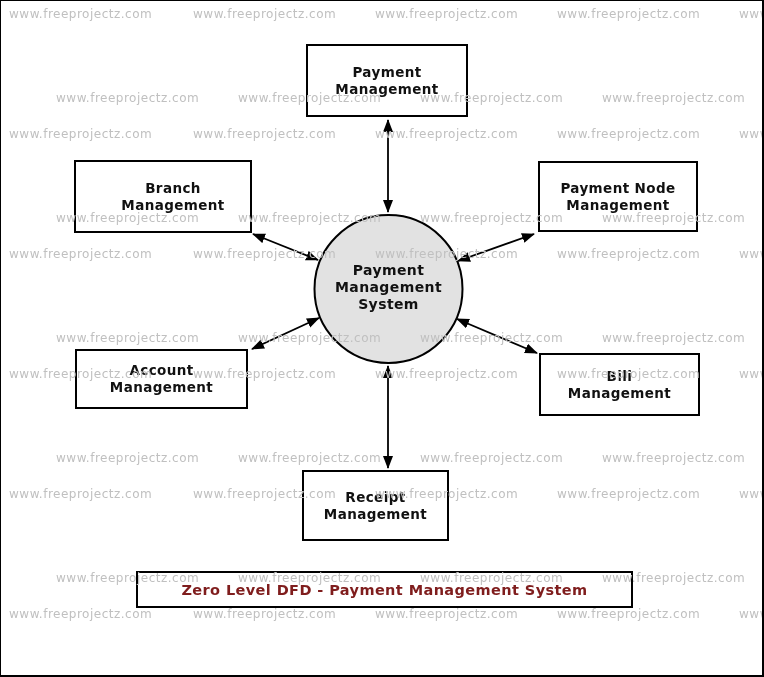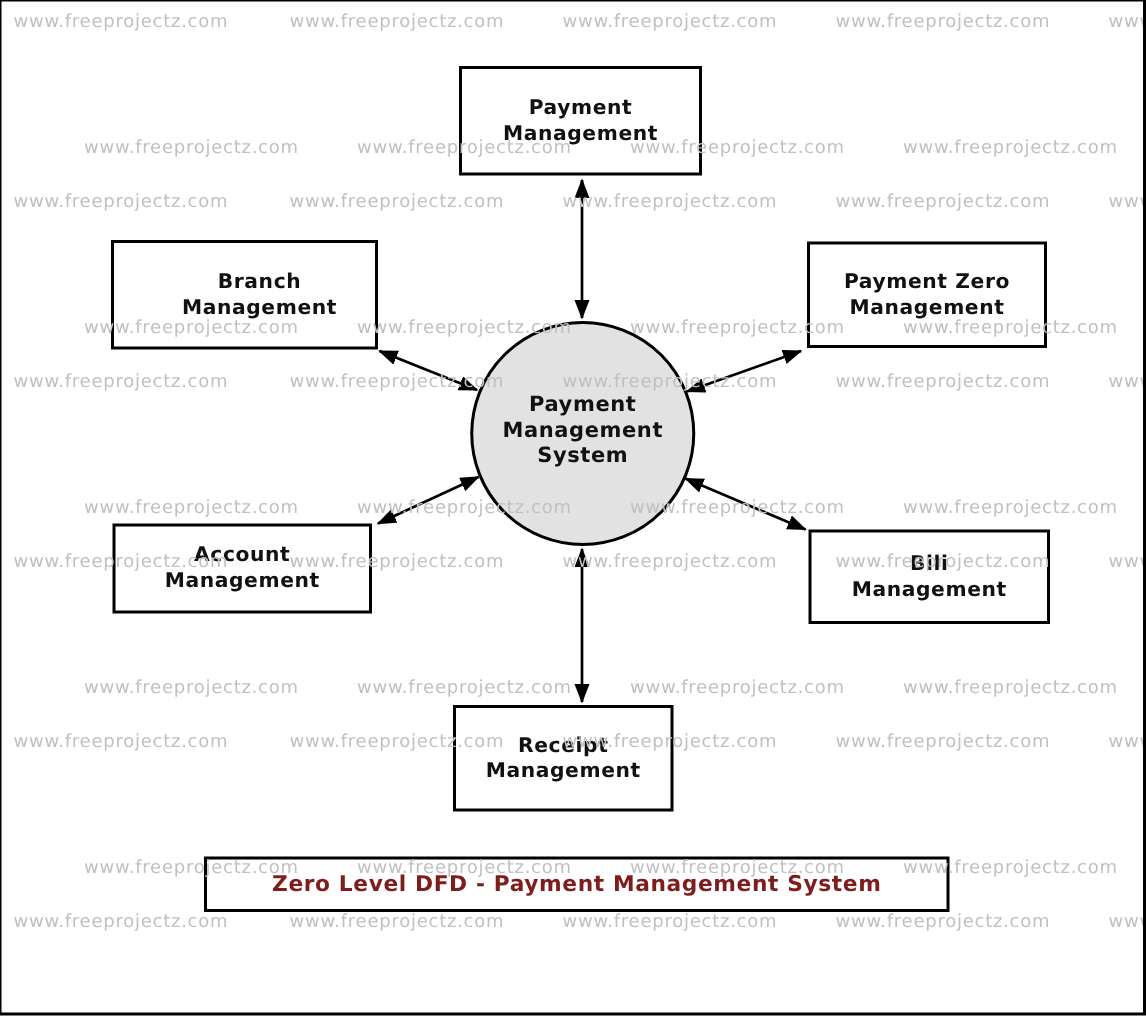--- a/index.html
+++ b/index.html
@@ -90,21 +90,21 @@
 
   <div class="node node-top">
     <span>Payment
 Management</span>
   </div>
   <div class="node node-top-left">
     <span>Branch
 Management</span>
   </div>
   <div class="node node-top-right">
-    <span>Payment Zero
+    <span>Payment Node
 Management</span>
   </div>
   <div class="node node-bottom-right">
     <span>Bili
 Management</span>
   </div>
   <div class="node node-bottom-left">
     <span>Account
 Management</span>
   </div>

